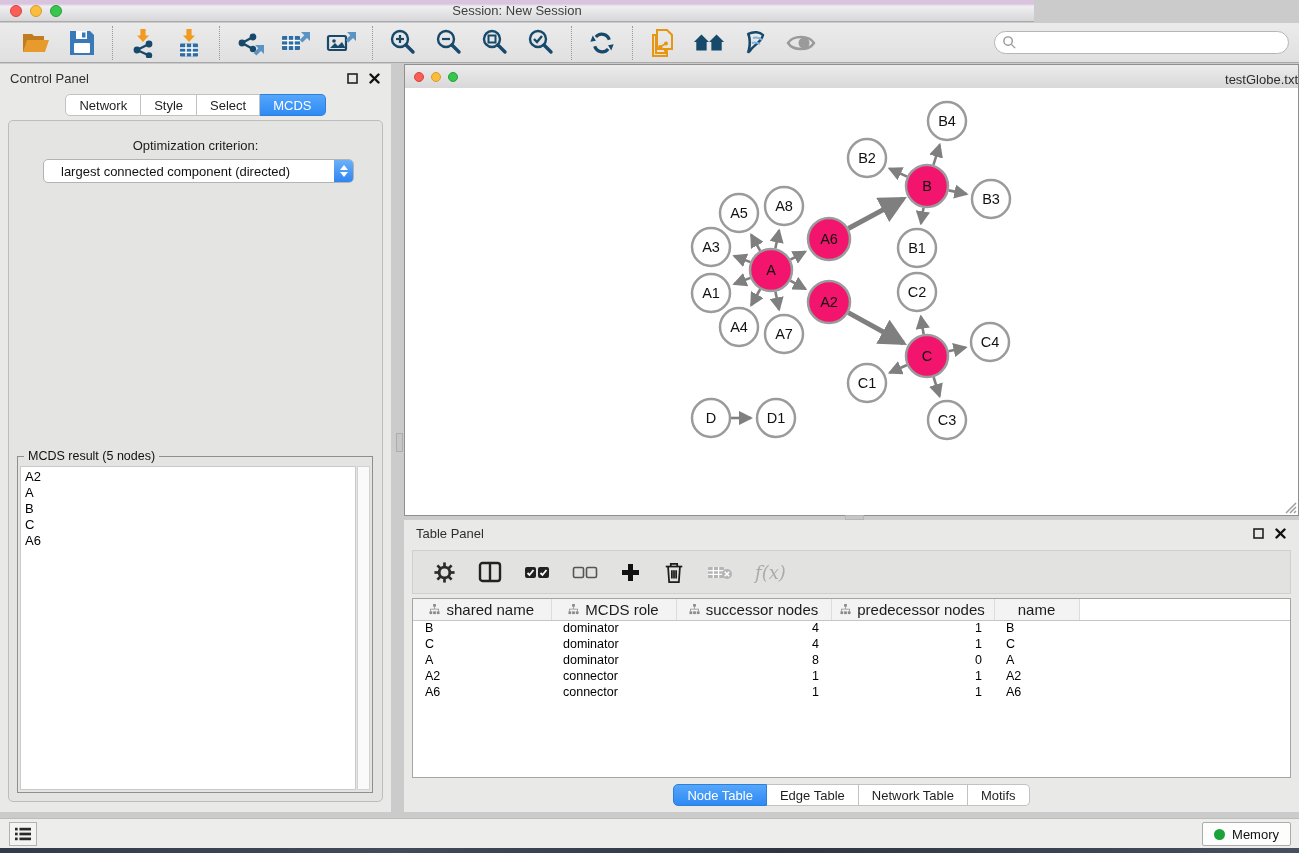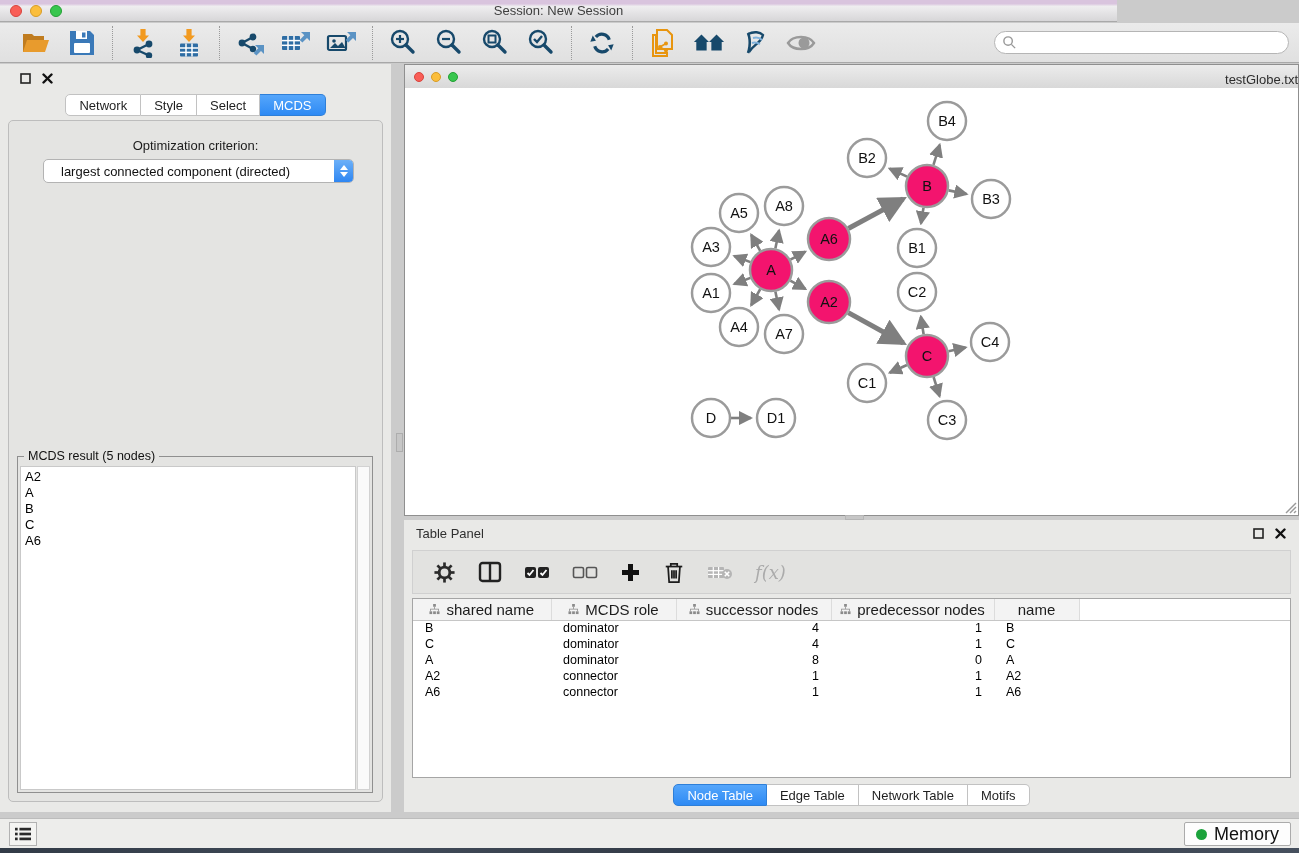--- a/index.html
+++ b/index.html
@@ -1,20 +1,20 @@
 <!DOCTYPE html>
 <html><head>
 <meta charset="utf-8">
 <style>
   * { margin:0; padding:0; box-sizing:border-box; }
   html,body { width:1299px; height:853px; }
   body { font-family:"Liberation Sans", sans-serif; background:#cbcbcb; position:relative; overflow:hidden; }
 
   
-  .mac-titlebar { position:absolute; left:0; top:0; width:1117px; height:22px;
+  .mac-titlebar { position:absolute; left:0; top:0; width:1034px; height:22px;
     background:linear-gradient(180deg,#d9c4de 0%,#d9c4de 18%,#efeef0 30%,#d7d6d8 100%);
     border-bottom:1px solid #a9a9a9; }
   .lights { position:absolute; left:10px; top:5px; display:flex; gap:8px; }
   .light { width:12px; height:12px; border-radius:50%; }
   .light.red { background:#f95e57; border:1px solid #d8433d; }
   .light.yellow { background:#fbbe3c; border:1px solid #d89c26; }
   .light.green { background:#38c64e; border:1px solid #23a035; }
   .mac-title { position:absolute; left:0; right:0; top:3px; text-align:center; font-size:13px; color:#3f3f3f; }
 
   
@@ -93,21 +93,21 @@
   table.datatable td { height:16px; font-size:12.5px; color:#000; padding:0 12px; white-space:nowrap; }
   td.num { text-align:right; padding-right:14px; }
 
   .tp-tabs { position:absolute; left:0; right:0; bottom:6px; display:flex; justify-content:center; }
 
   
   .statusbar { position:absolute; left:0; top:818px; width:1299px; height:30px; background:#ededeb; border-top:1px solid #bcbcbc; }
   .list-btn { position:absolute; left:9px; top:3px; width:28px; height:24px; background:#f4f4f2; border:1px solid #b2b2b2;
     display:flex; align-items:center; justify-content:center; cursor:pointer; }
   .memory-btn { position:absolute; right:8px; top:3px; height:24px; padding:0 11px; background:#fdfdfd; border:1px solid #ababab;
-    border-radius:2px; display:flex; align-items:center; gap:7px; font-size:18px; color:#111; cursor:pointer; }
+    border-radius:2px; display:flex; align-items:center; gap:7px; font-size:13px; color:#111; cursor:pointer; }
   .mem-dot { width:11px; height:11px; border-radius:50%; background:#1ba23b; }
   .bottom-strip { position:absolute; left:0; top:848px; width:1299px; height:5px;
     background:linear-gradient(90deg,#323b47,#414b59 30%,#2e3540 60%,#46505e); }
 </style>
 </head>
 <body>
 
 <div class="mac-titlebar">
   <div class="lights">
     <div class="light red"></div>
@@ -279,20 +279,21 @@
           <circle cx="6.5" cy="6.5" r="4.5" fill="none" stroke="#999" stroke-width="1.5"></circle>
           <line x1="10" y1="10" x2="14" y2="14" stroke="#999" stroke-width="1.5"></line>
         </svg>
       <input type="text" placeholder="" style="">
     </div>
   </div>
 </div>
 
 <div class="control-panel">
   <div class="panel-header">
+    <div class="panel-title">Control Panel</div>
     <div class="win-icon">
       <svg width="11" height="11" viewBox="0 0 11 11">
           <rect x="1" y="1" width="9" height="9" fill="none" stroke="#222" stroke-width="1.6"></rect>
         </svg>
     </div>
     <div class="win-icon">
       <svg width="11" height="11" viewBox="0 0 11 11">
           <g stroke="#111" stroke-width="2.4" stroke-linecap="round">
             <line x1="1.5" y1="1.5" x2="9.5" y2="9.5"></line>
             <line x1="9.5" y1="1.5" x2="1.5" y2="9.5"></line>

